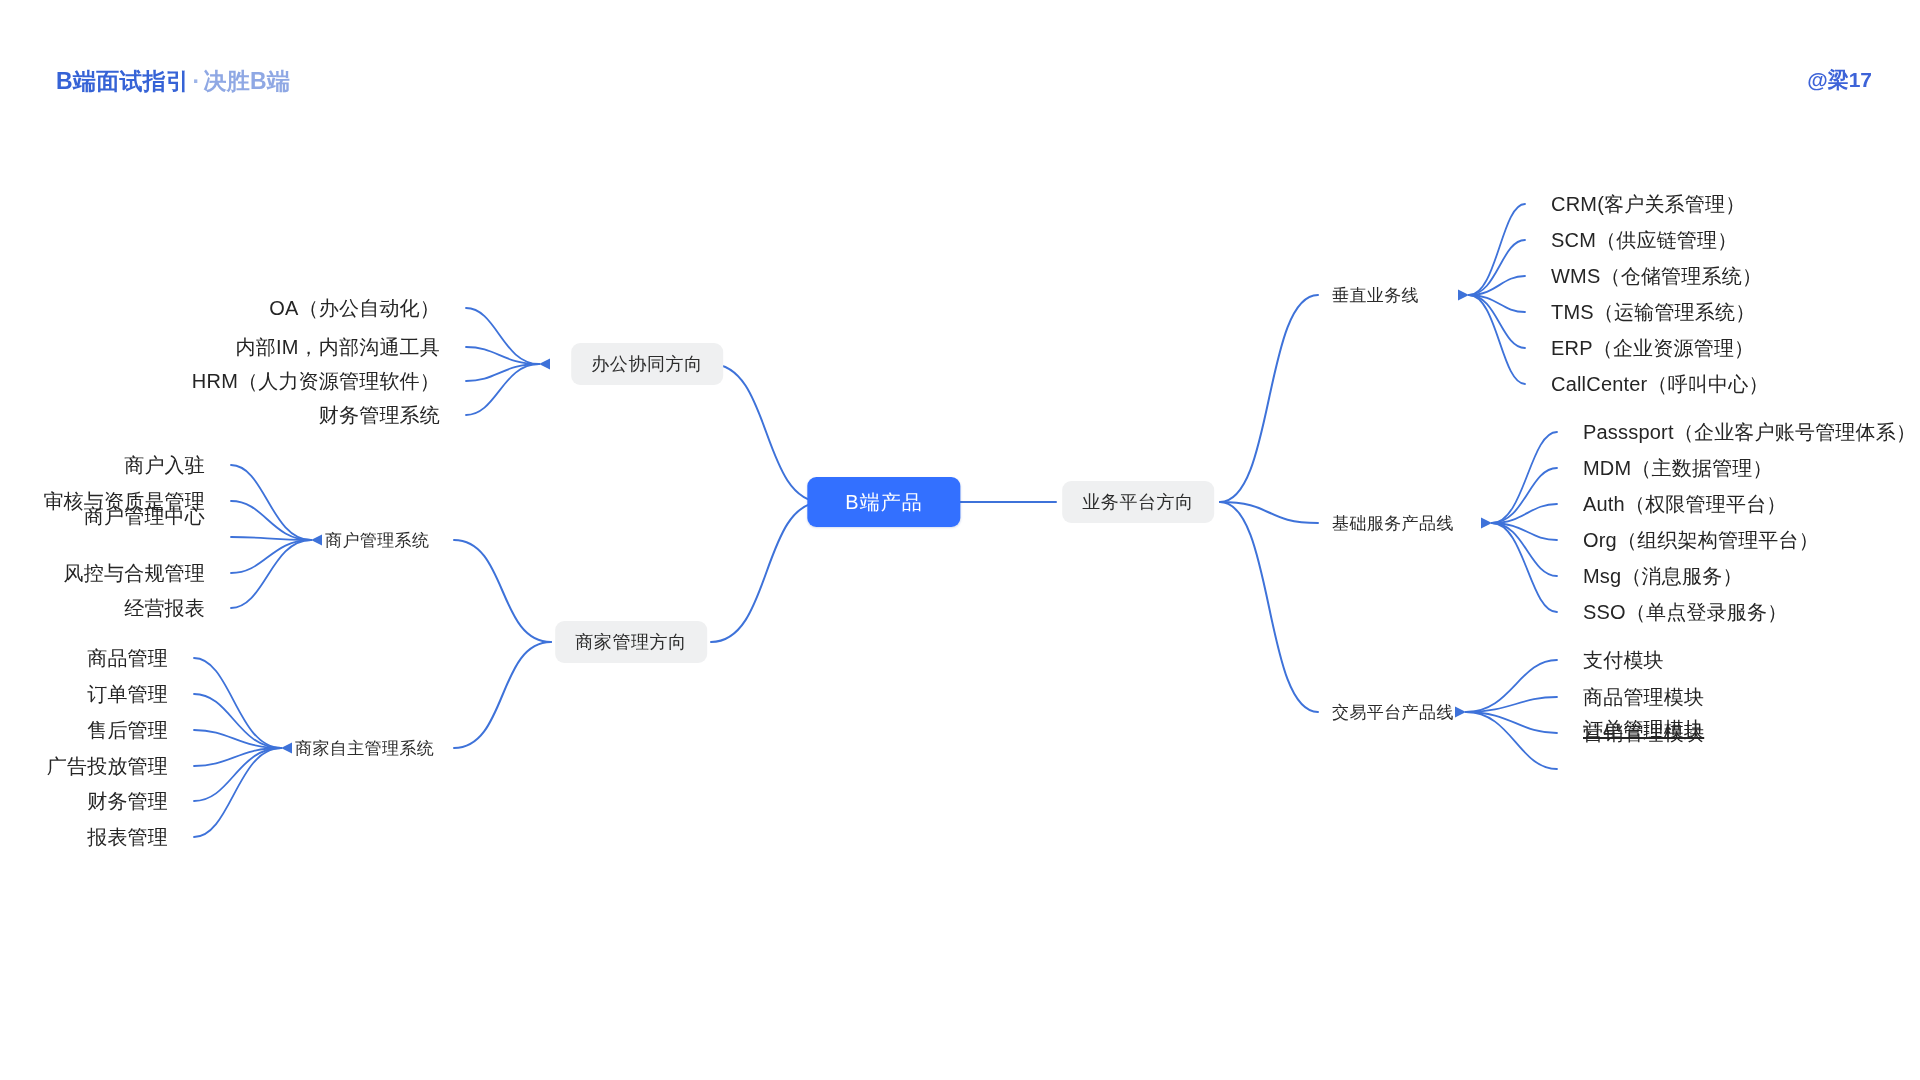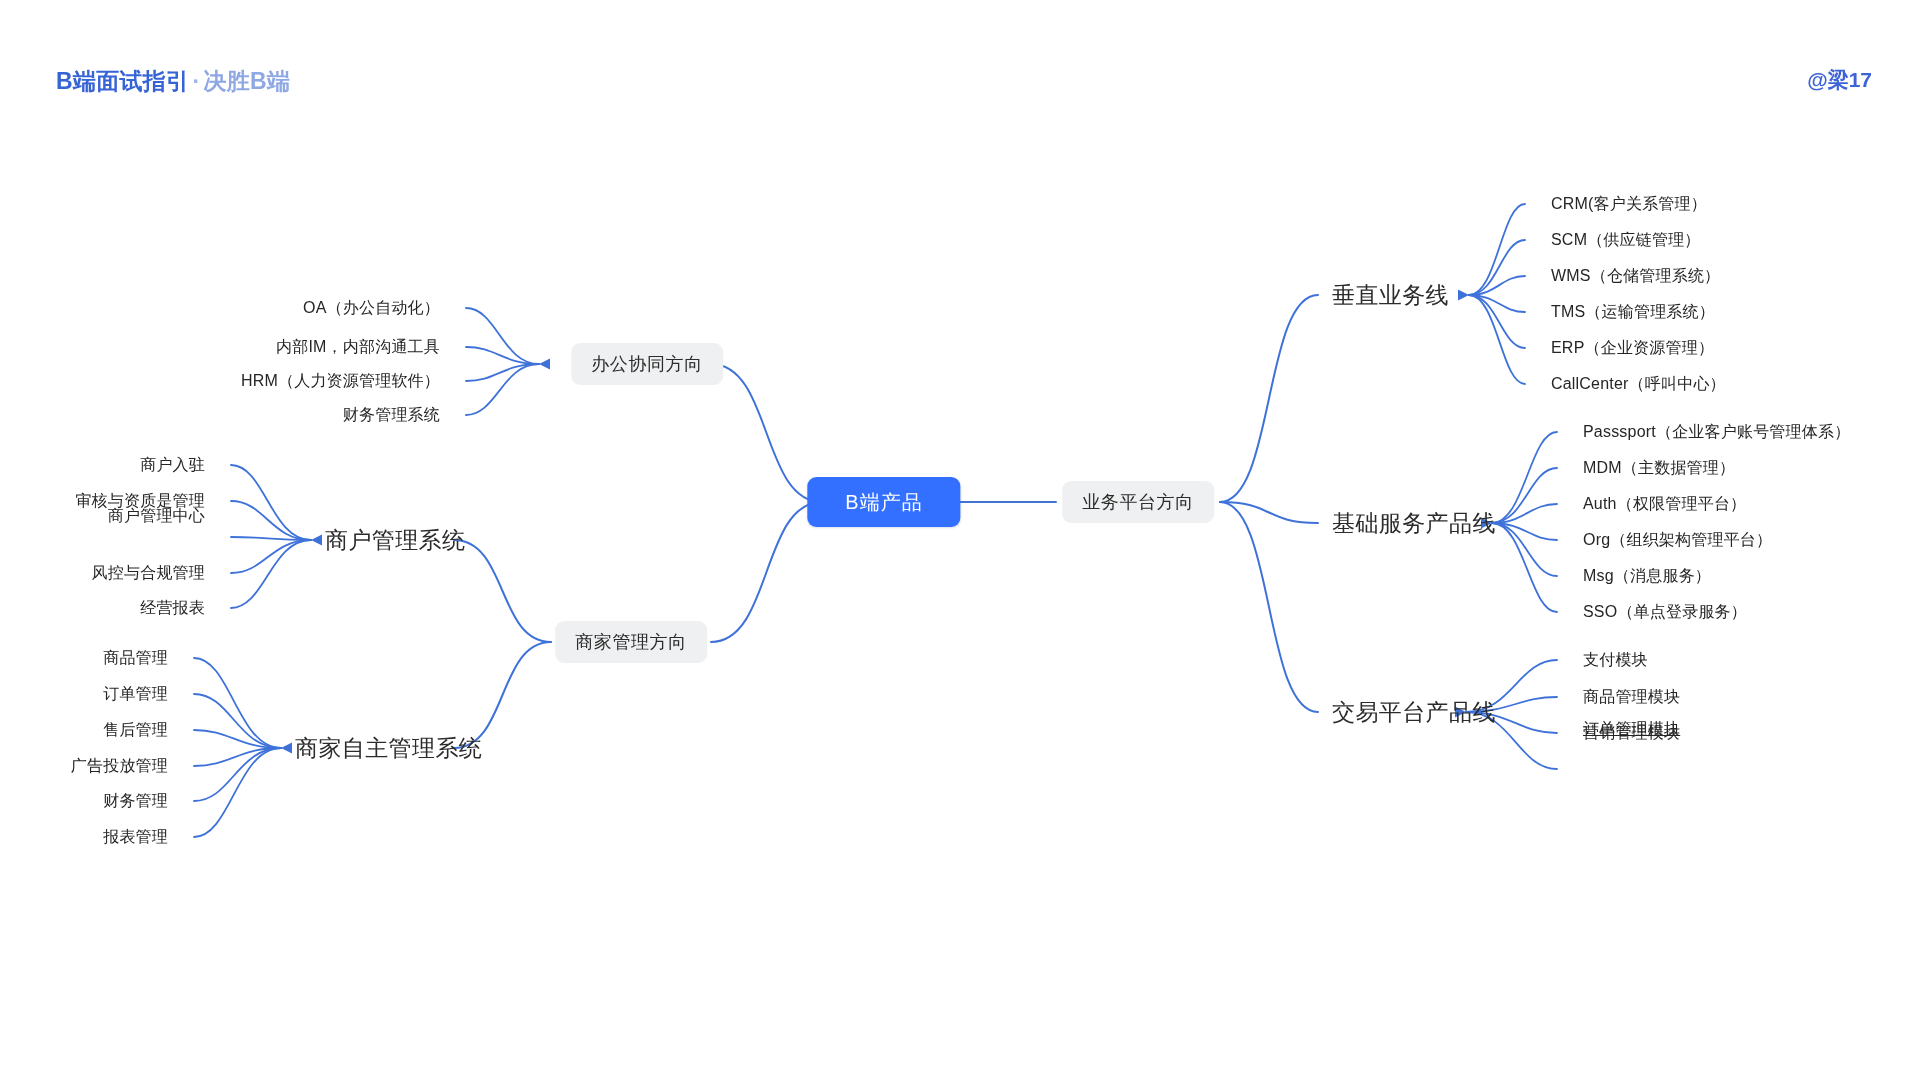--- a/index.html
+++ b/index.html
@@ -85,29 +85,29 @@
     color: #2c2c2c;
     border-radius: 9px;
     font-size: 18px;
     padding: 12px 20px;
     transform: translate(-50%, -50%);
     letter-spacing: .6px;
   }
   
   .node.branch {
     color: #2b2b2b;
-    font-size: 23px;
+    font-size: 17px;
     letter-spacing: .4px;
   }
   .node.branch.anchor-left  { transform: translate(0, -50%); }
 
   
   .node.leaf {
     color: #252525;
-    font-size: 16px;
+    font-size: 20px;
     letter-spacing: .2px;
   }
   .node.leaf.anchor-left  { transform: translate(0, -50%); }
   .node.leaf.anchor-right { transform: translate(-100%, -50%); }
 </style>
 </head>
 <body>
 
 <div id="page">
 

